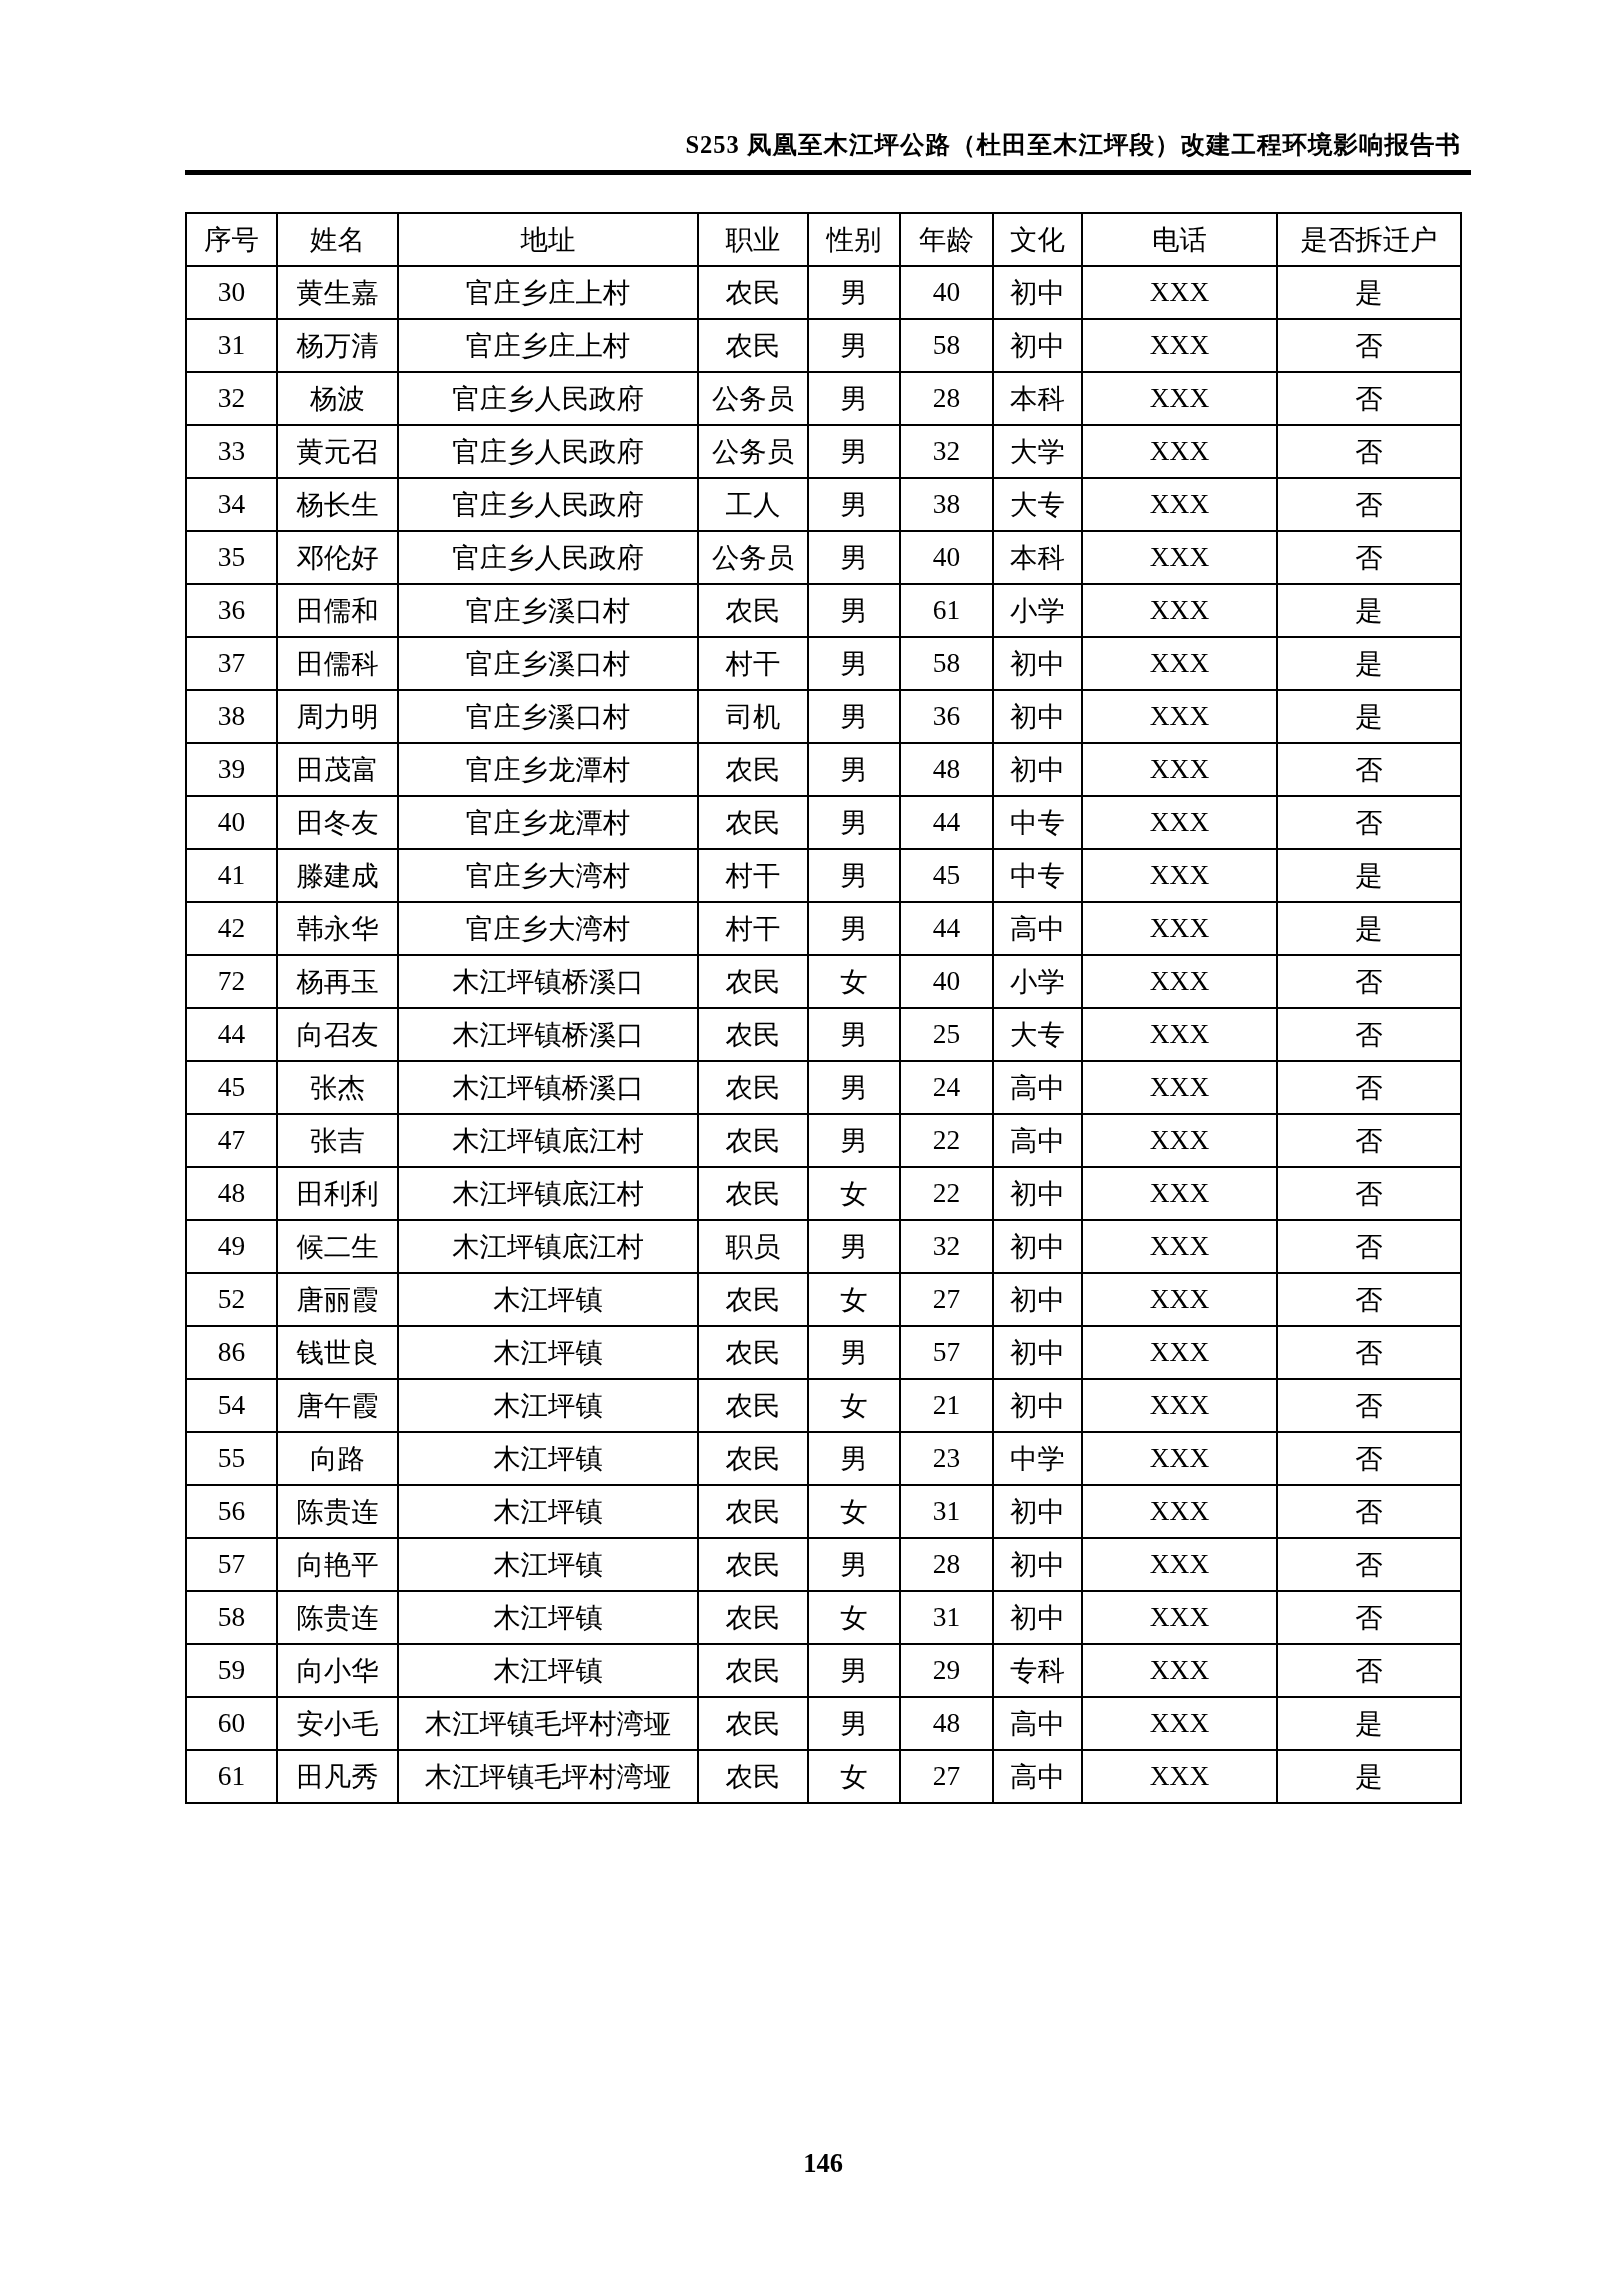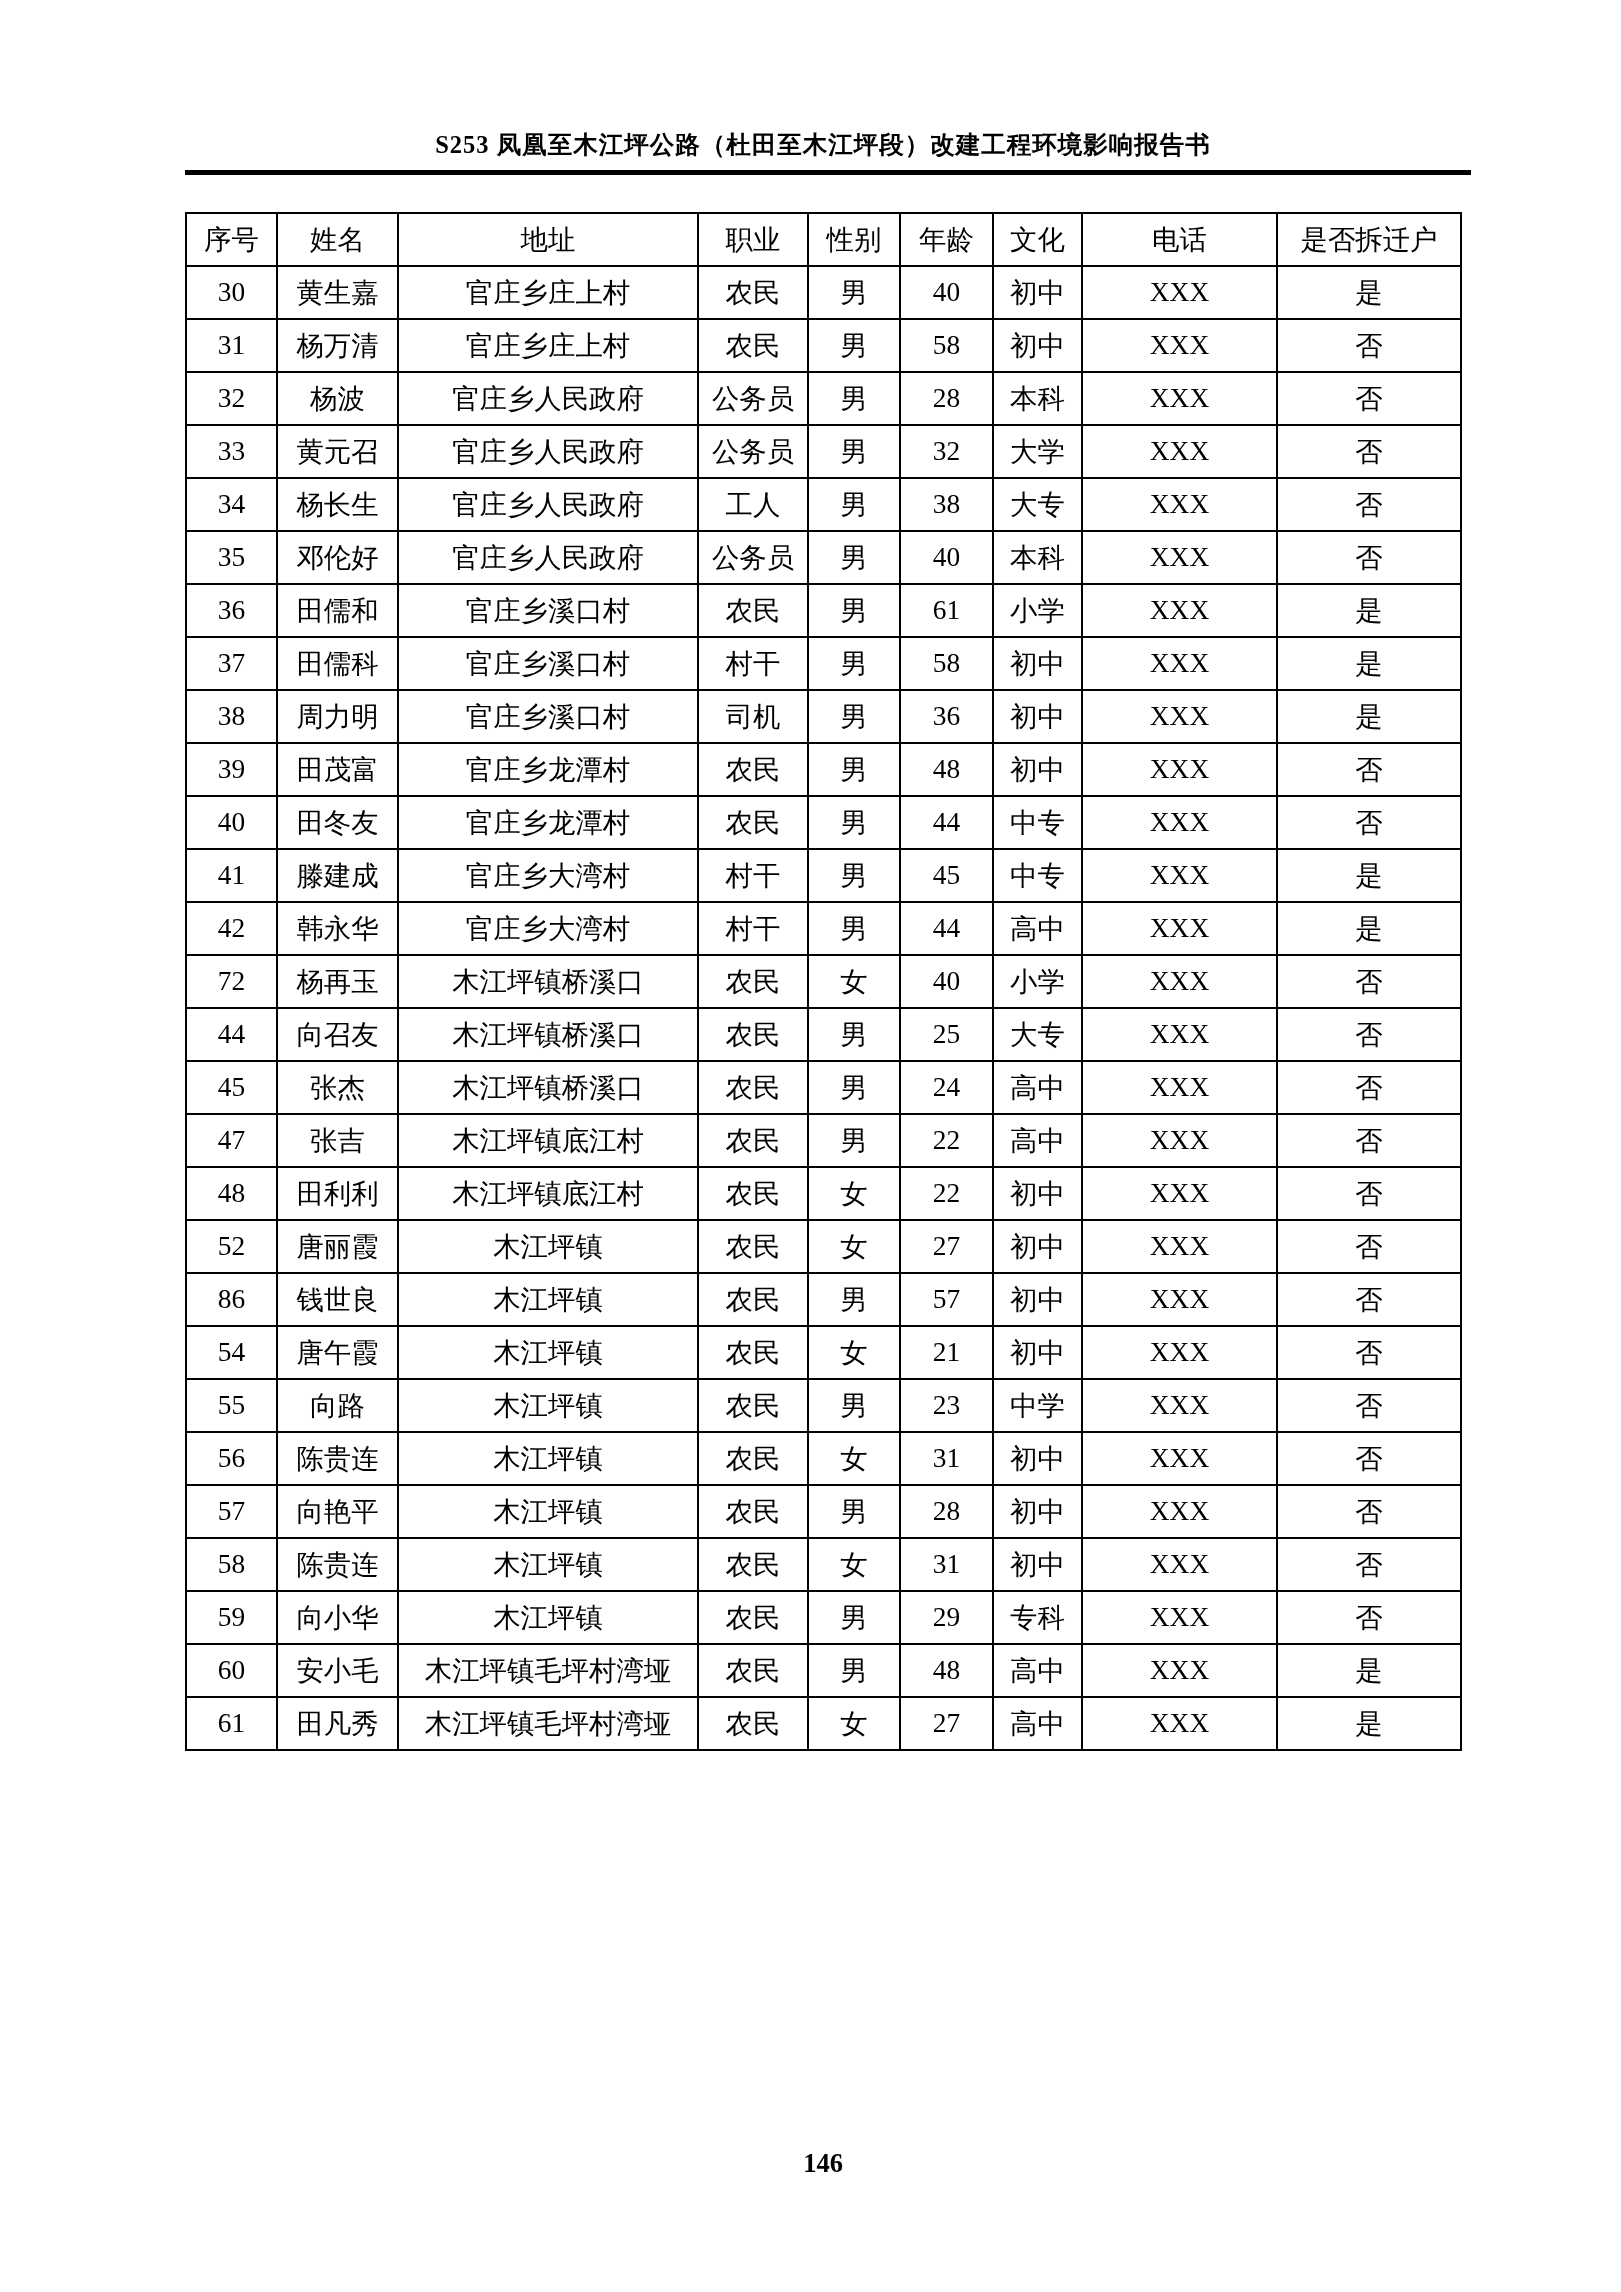--- a/index.html
+++ b/index.html
@@ -4,21 +4,21 @@
 <style>
   html, body { margin:0; padding:0; }
   body {
     width:1621px; height:2293px;
     background:#ffffff; color:#000000;
     position:relative;
     font-family:"Liberation Serif","DejaVu Serif",serif;
   }
   .doc-title{
     position:absolute; top:128px; left:185px; width:1276px;
-    text-align:center; font-size:24.5px; font-weight:bold;
+    text-align:right; font-size:24.5px; font-weight:bold;
     letter-spacing:1px; white-space:nowrap;
   }
   .header-rule{
     position:absolute; top:170px; left:185px; width:1286px;
     height:4.9px; background:#000;
   }
   table.survey{
     position:absolute; top:212px; left:185px; width:1276px;
     border-collapse:collapse; table-layout:fixed;
     border:2.9px solid #000;
@@ -263,20 +263,31 @@
           <td>田利利</td>
           <td>木江坪镇底江村</td>
           <td>农民</td>
           <td>女</td>
           <td>22</td>
           <td>初中</td>
           <td>XXX</td>
           <td>否</td>
         </tr>
         <tr>
+          <td>49</td>
+          <td>候二生</td>
+          <td>木江坪镇底江村</td>
+          <td>职员</td>
+          <td>男</td>
+          <td>32</td>
+          <td>初中</td>
+          <td>XXX</td>
+          <td>否</td>
+        </tr>
+        <tr>
           <td>52</td>
           <td>唐丽霞</td>
           <td>木江坪镇</td>
           <td>农民</td>
           <td>女</td>
           <td>27</td>
           <td>初中</td>
           <td>XXX</td>
           <td>否</td>
         </tr>

